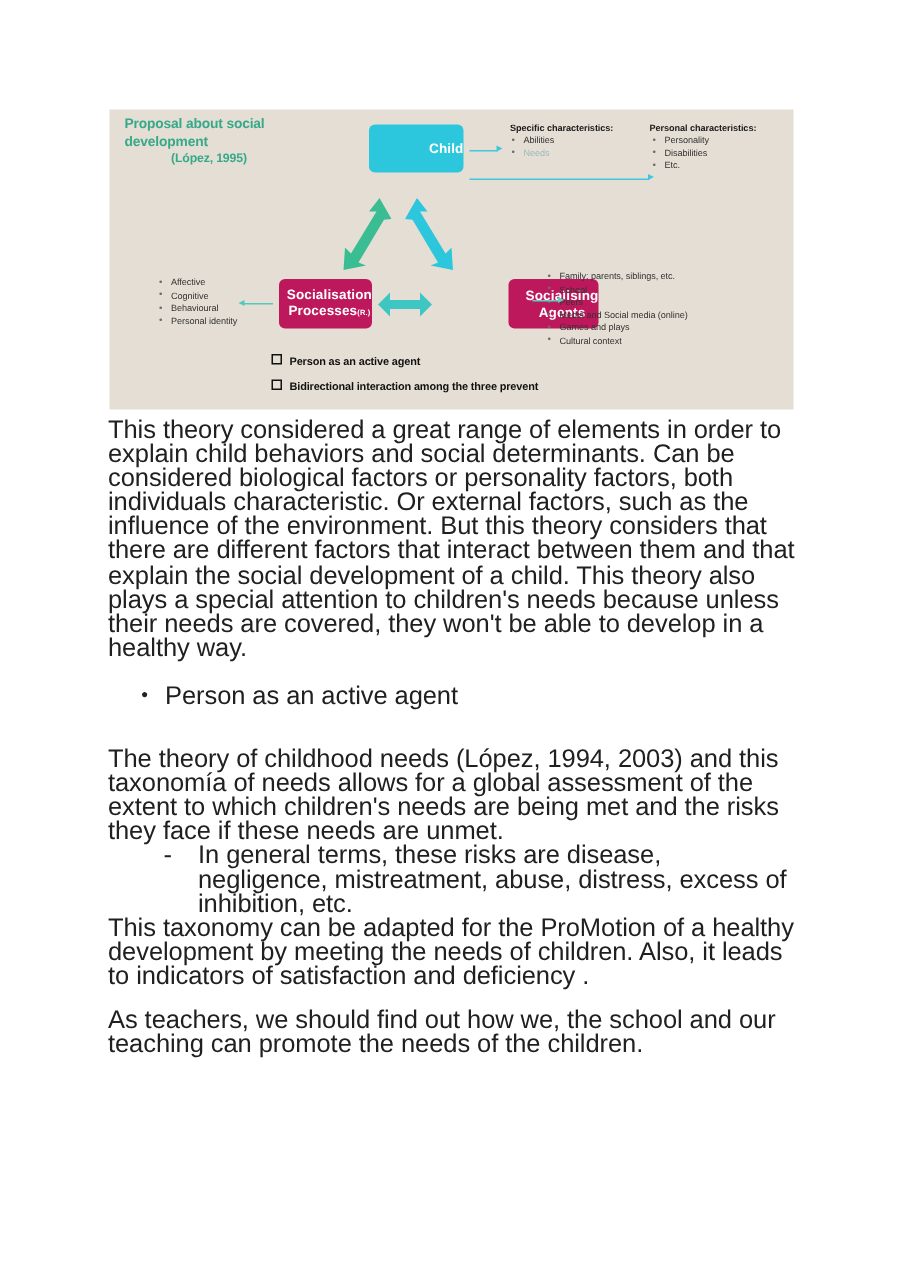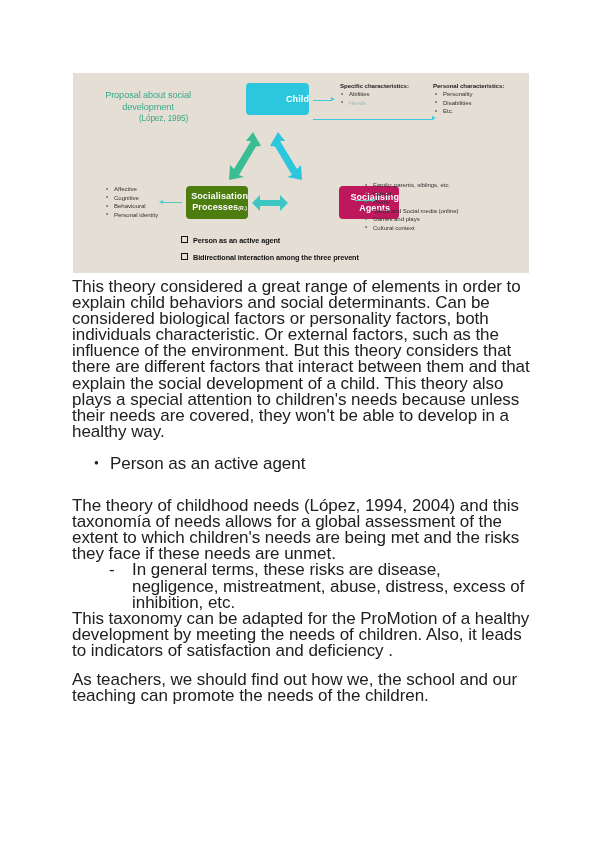--- a/index.html
+++ b/index.html
@@ -22,25 +22,24 @@
     top: 73px;
     width: 456px;
     height: 200px;
     background: #e5ded4;
     overflow: hidden;
   }
 
   .fig-title {
     position: absolute;
     left: 10px;
-    top: 17px;
+    top: 4px;
     width: 130px;
-    text-align: center;
     color: #36a98a;
-    font-weight: normal;
+    font-weight: bold;
     font-size: 9.2px;
     line-height: 11.5px;
     letter-spacing: -0.1px;
   }
   .fig-title .cite { font-size: 8.2px; padding-left: 31px; }
 
   .node {
     position: absolute;
     border-radius: 4px;
     color: #ffffff;
@@ -54,21 +53,21 @@
     letter-spacing: 0.1px;
   }
   .node-child {
     left: 173px; top: 10px;
     width: 63px; height: 32px;
     background: #2cc6dd;
   }
   .node-proc {
     left: 113px; top: 113px;
     width: 62px; height: 33px;
-    background: #4d7c0f;
+    background: #be185d;
   }
   .node-proc .sub { font-size: 5px; font-weight: bold; vertical-align: baseline; }
   .node-agents {
     left: 218px; top: 113px;
     width: 60px; height: 33px;
     background: #be185d;
     margin-left: 48px;
   }
 
   .col-head {
@@ -327,20 +326,20 @@
 </div>
 
 <div class="body-text">
   <p>This theory considered a great range of elements in order to explain child behaviors and social determinants. Can be considered biological factors or personality factors, both individuals characteristic. Or external factors, such as the influence of the environment. But this theory considers that there are different factors that interact between them and that explain the social development of a child. This theory also plays a special attention to children's needs because unless their needs are covered, they won't be able to develop in a healthy way.</p>
   <div class="spacer"></div>
   <ul class="doc-bullets">
     <li>Person as an active agent</li>
   </ul>
   <div class="spacer-sm"></div>
   <div class="spacer-sm"></div>
-  <p>The theory of childhood needs (López, 1994, 2004) and this taxonomía of needs allows for a global assessment of the extent to which children's needs are being met and the risks they face if these needs are unmet.</p>
+  <p>The theory of childhood needs (López, 1994, 2003) and this taxonomía of needs allows for a global assessment of the extent to which children's needs are being met and the risks they face if these needs are unmet.</p>
   <ul class="dash-bullets">
     <li>In general terms, these risks are disease, negligence, mistreatment, abuse, distress, excess of inhibition, etc.</li>
   </ul>
   <p>This taxonomy can be adapted for the ProMotion of a healthy development by meeting the needs of children. Also, it leads to indicators of satisfaction and deficiency .</p>
   <div class="spacer-sm"></div>
   <p>As teachers, we should find out how we, the school and our teaching can promote the needs of the children.</p>
 </div>
 
 </body></html>

